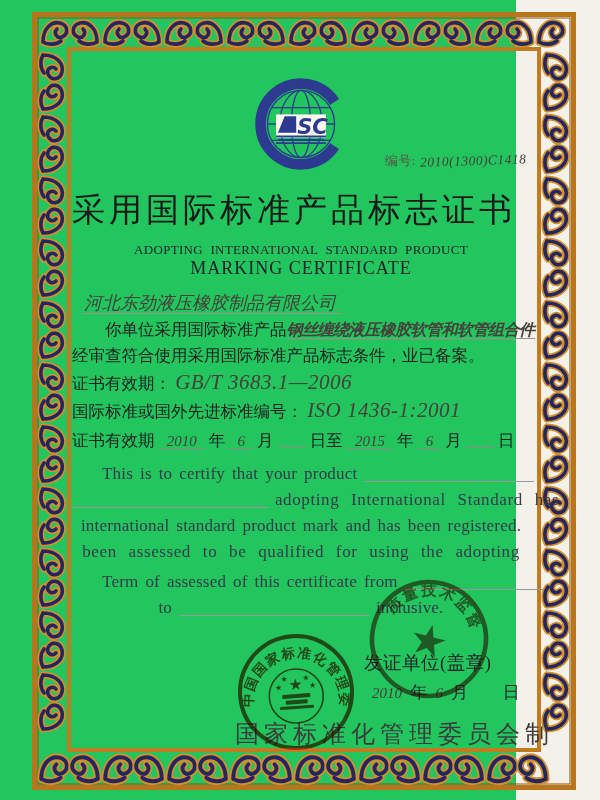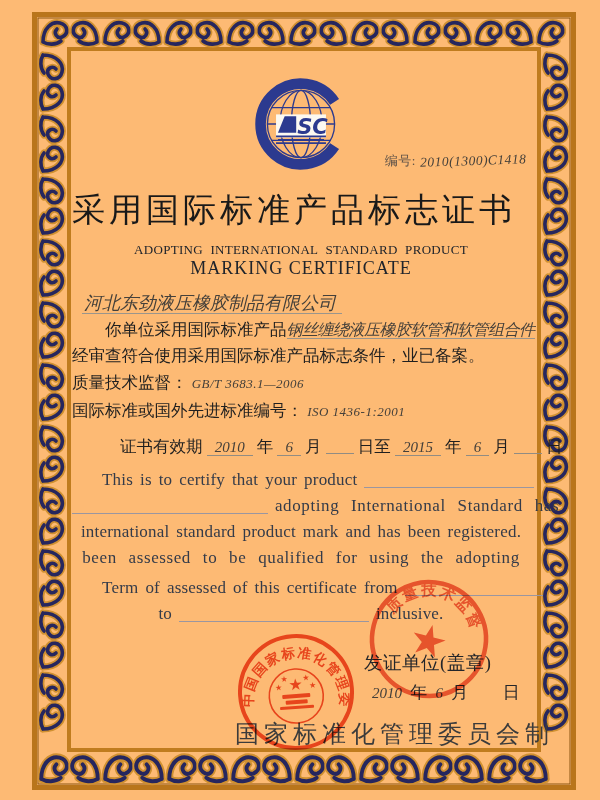--- a/index.html
+++ b/index.html
@@ -2,21 +2,21 @@
 <html><head>
 <meta charset="utf-8">
 <style>
   html,body{margin:0;padding:0;}
   body{
     width:600px;height:800px;overflow:hidden;
     background:#f4f1ea;
     font-family:"Liberation Serif","DejaVu Serif",serif;
     -webkit-font-smoothing:antialiased;
   }
-  .cert{position:relative;width:600px;height:800px;background:#fdba74;}
+  .cert{position:relative;width:516px;height:800px;background:#22c55e;}
 
   
   .frame-svg{position:absolute;left:32px;top:12px;width:544px;height:778px;}
 
   
   .content{
     position:absolute;left:72px;top:50px;width:458px;height:702px;
     color:#1f1f1f;
   }
 
@@ -38,25 +38,25 @@
   }
   .title-en1{margin:9px 0 0;text-align:center;font-size:13px;letter-spacing:.3px;
     word-spacing:4px;color:#20242b;white-space:nowrap;font-weight:500;}
   .title-en2{margin:0 0 0;text-align:center;font-size:18px;letter-spacing:1px;
     color:#20242b;font-weight:500;}
 
   .cn-body{font-size:16.5px;line-height:23px;}
   .company-line{margin-top:13px;padding-left:10px;}
   .company-line .hand{font-size:18px;border-bottom:1px solid #9a958c;padding:0 6px 0 2px;font-family:Liberation Serif, serif;}
   .p-line1{margin-top:3px;text-indent:33px;white-space:nowrap;}
-  .p-line1 .hand{font-size:16px;border-bottom:1px solid #9a958c;letter-spacing:-.5px;}
+  .p-line1 .hand{font-size:16px;border-bottom:1px solid #9a958c;letter-spacing:-.5px;font-weight:bold;}
   .p-line2{margin-top:3px;}
   .std-line{margin-top:4px;}
-  .std-line .hand{font-size:13px;letter-spacing:.5px;}
-  .validity{margin-top:12px;white-space:nowrap;padding-left:48px;}
+  .std-line .hand{font-size:21px;letter-spacing:.5px;}
+  .validity{margin-top:6px;white-space:nowrap;}
   .blank{display:inline-block;height:1.05em;border-bottom:1px solid #918c83;vertical-align:-2px;}
   .w28{width:28px}
   .u-hand{border-bottom:1px solid #918c83;padding:0 8px;font-size:15px;}
 
   .en-block{margin-top:8px;font-size:17px;line-height:26px;color:#343b49;
     letter-spacing:.2px;word-spacing:2.5px;}
   .en-line{white-space:nowrap;text-align:center;}
   .en-indent{padding-left:30px;}
   .en-blank{display:inline-block;height:1em;border-bottom:1px solid #9a96a0;vertical-align:-3px;}
   .bw1{width:170px}.bw2{width:196px}.bw3{width:138px}.bw4{width:190px}
@@ -206,21 +206,21 @@
 
     <div class="cn-body">
       <div class="company-line">
         <span class="hand">河北东劲液压橡胶制品有限公司</span>
       </div>
       <div class="p-line1">
         <span>你单位采用国际标准产品</span><span class="hand">钢丝缠绕液压橡胶软管和软管组合件</span>
       </div>
       <div class="p-line2">经审查符合使用采用国际标准产品标志条件，业已备案。</div>
       <div class="std-line">
-        <span>质量技术监督：</span>
+        <span>证书有效期：</span>
         <span class="hand">GB/T 3683.1—2006</span>
       </div>
       <div class="std-line">
         <span>国际标准或国外先进标准编号：</span>
         <span class="hand">ISO 1436-1:2001</span>
       </div>
       <div class="validity">
         <span>证书有效期</span>
         <span class="hand u-hand">2010</span>
         <span>年</span>

